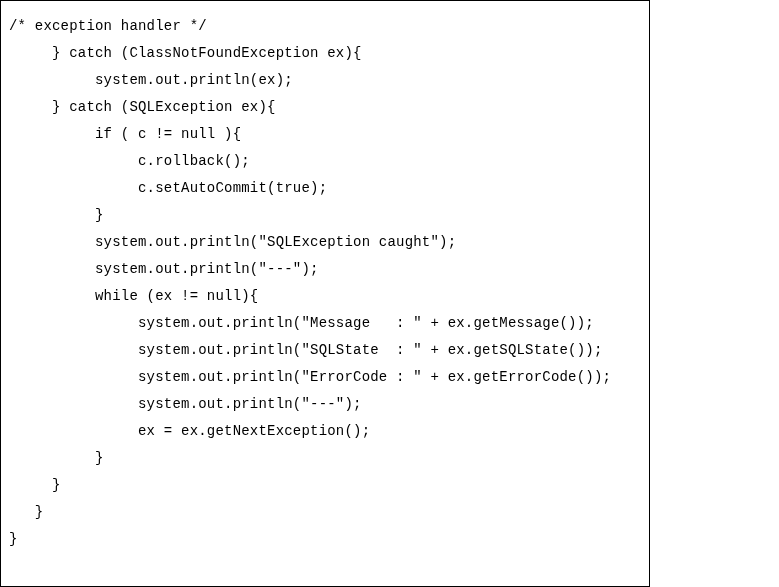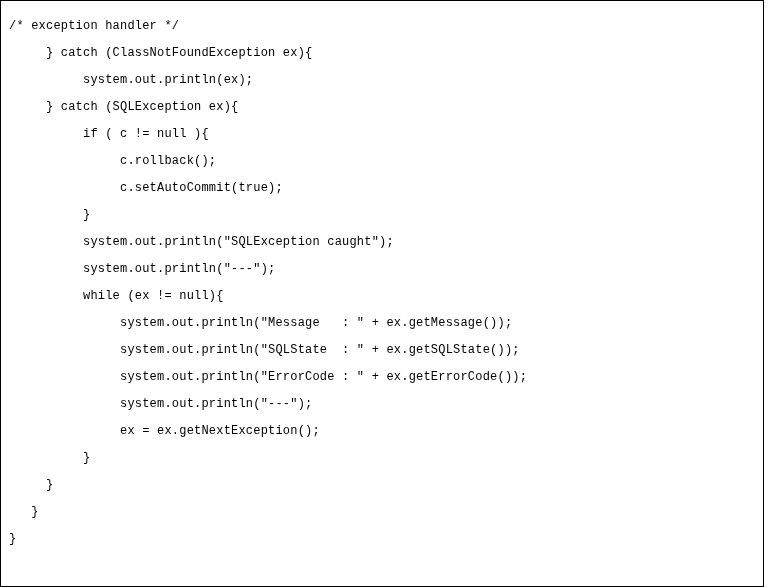--- a/index.html
+++ b/index.html
@@ -5,26 +5,26 @@
   html, body {
     margin: 0;
     padding: 0;
     width: 779px;
     height: 587px;
     background: #fff;
     overflow: hidden;
   }
   .frame {
     box-sizing: border-box;
-    width: 764px;
+    width: 650px;
     height: 587px;
     border: 1px solid #000;
     padding: 12px 8px 8px 8px;
     font-family: "Lucida Console", "Courier New", monospace;
-    font-size: 12px;
+    font-size: 14px;
     line-height: 27px;
     color: #000;
     white-space: pre;
     letter-spacing: 0.2px;
   }
 </style>
 </head>
 <body>
 
 <div class="frame"><span>/* exception handler */</span>

